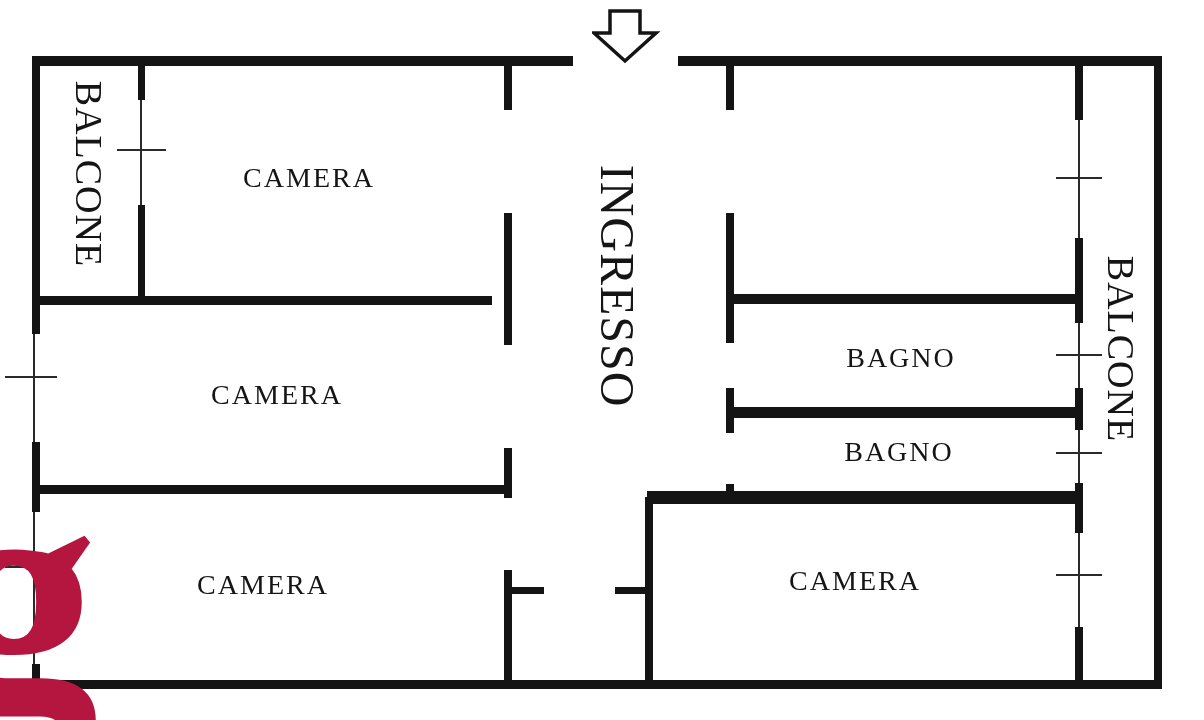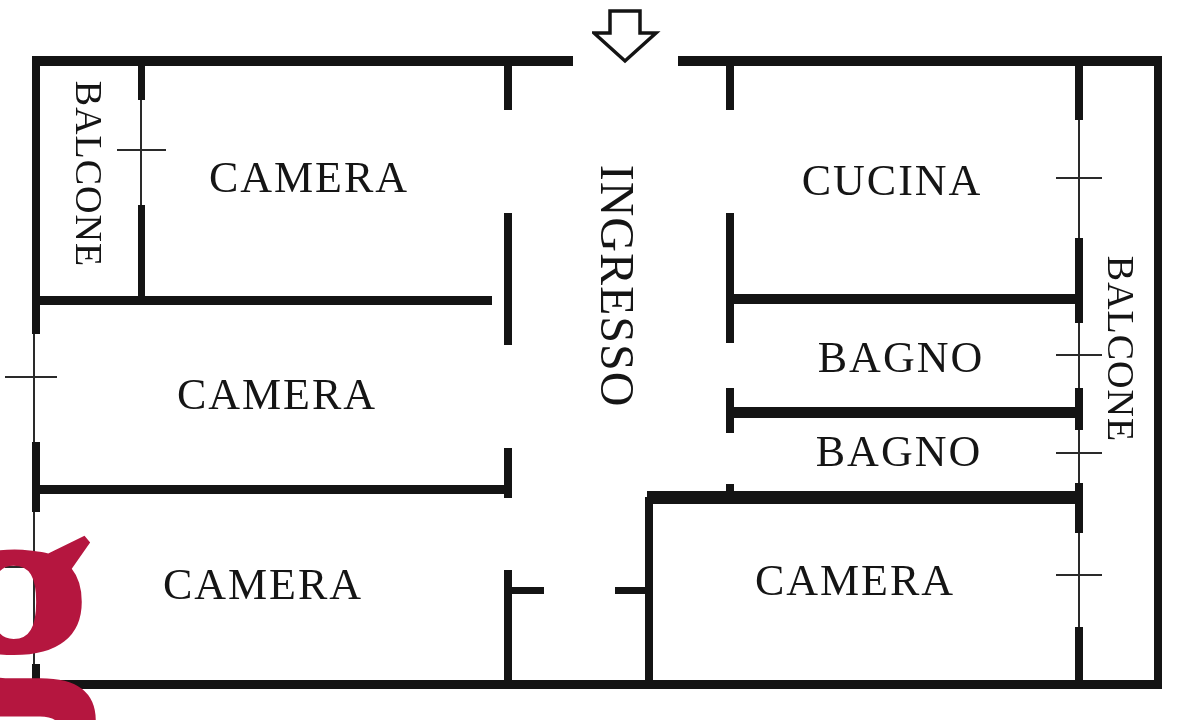--- a/index.html
+++ b/index.html
@@ -9,21 +9,21 @@
     background:#ffffff;
     overflow:hidden;
     font-family:"Liberation Serif", serif;
   }
   .wall{position:absolute;background:#141414;}
   .win{position:absolute;background:#2a2a2a;}
   .tick{position:absolute;background:#2a2a2a;}
   .lbl{
     position:absolute;
     color:#151515;
-    font-size:44px;
+    font-size:28px;
     letter-spacing:2px;
     white-space:nowrap;
     transform:translate(-50%,-50%);
     line-height:1;
   }
   .vlbl{
     position:absolute;
     color:#151515;
     font-size:38px;
     letter-spacing:1px;
@@ -48,21 +48,20 @@
 
 <div id="plan">
 
   <svg id="entrance-arrow" width="70" height="56" viewBox="0 0 70 56">
     <polygon points="18,2 48,2 48,24 64,24 33,52 2,24 18,24" fill="#ffffff" stroke="#141414" stroke-width="3.5" stroke-linejoin="miter"></polygon>
   </svg>
 
   <span class="vlbl" style="left:89px;top:174px">BALCONE</span>
   <span class="lbl" style="left:309px;top:178px">CAMERA</span>
   <span class="vlbl fs48" style="left:617px;top:286px">INGRESSO</span>
-  <span class="lbl" style="left:892px;top:181px">CUCINA</span>
   <span class="vlbl" style="left:1121px;top:349px">BALCONE</span>
   <span class="lbl" style="left:277px;top:395px">CAMERA</span>
   <span class="lbl" style="left:901px;top:358px">BAGNO</span>
   <span class="lbl" style="left:899px;top:452px">BAGNO</span>
   <span class="lbl" style="left:263px;top:585px">CAMERA</span>
   <span class="lbl" style="left:855px;top:581px">CAMERA</span>
 
   <span id="logo-g">g</span>
 
 <div class="wall" style="left: 32px; top: 56px; width: 541px; height: 10px;"></div>

